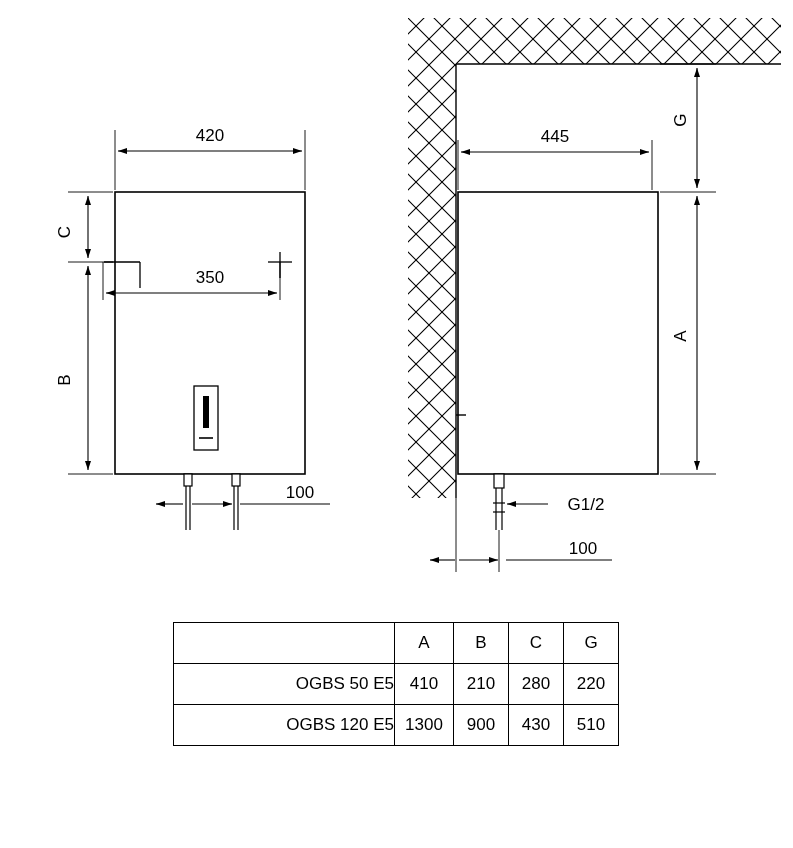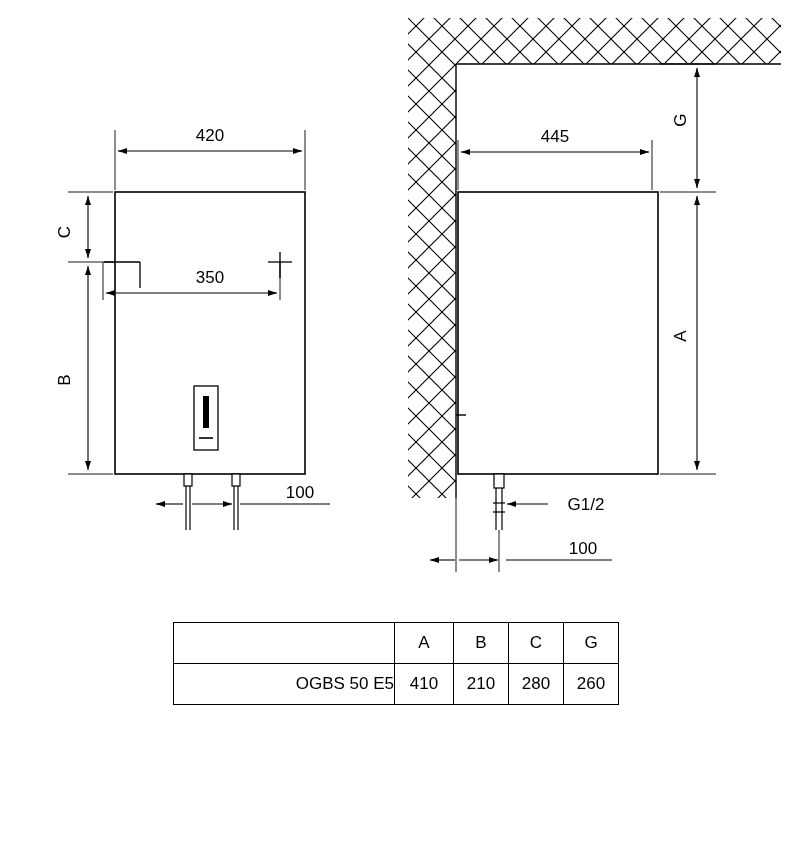--- a/index.html
+++ b/index.html
@@ -185,18 +185,25 @@
         <td class="val-col">C</td>
         <td class="val-col">G</td>
       </tr>
     </thead>
     <tbody>
       <tr>
         <td class="model-col">OGBS 50 E5</td>
         <td class="val-col-wide">410</td>
         <td class="val-col">210</td>
         <td class="val-col">280</td>
-        <td class="val-col">260</td>
+        <td class="val-col">220</td>
+      </tr>
+      <tr>
+        <td class="model-col">OGBS 120 E5</td>
+        <td class="val-col-wide">1300</td>
+        <td class="val-col">900</td>
+        <td class="val-col">430</td>
+        <td class="val-col">510</td>
       </tr>
     </tbody>
   </table>
 
 </div>
 
 </body></html>

